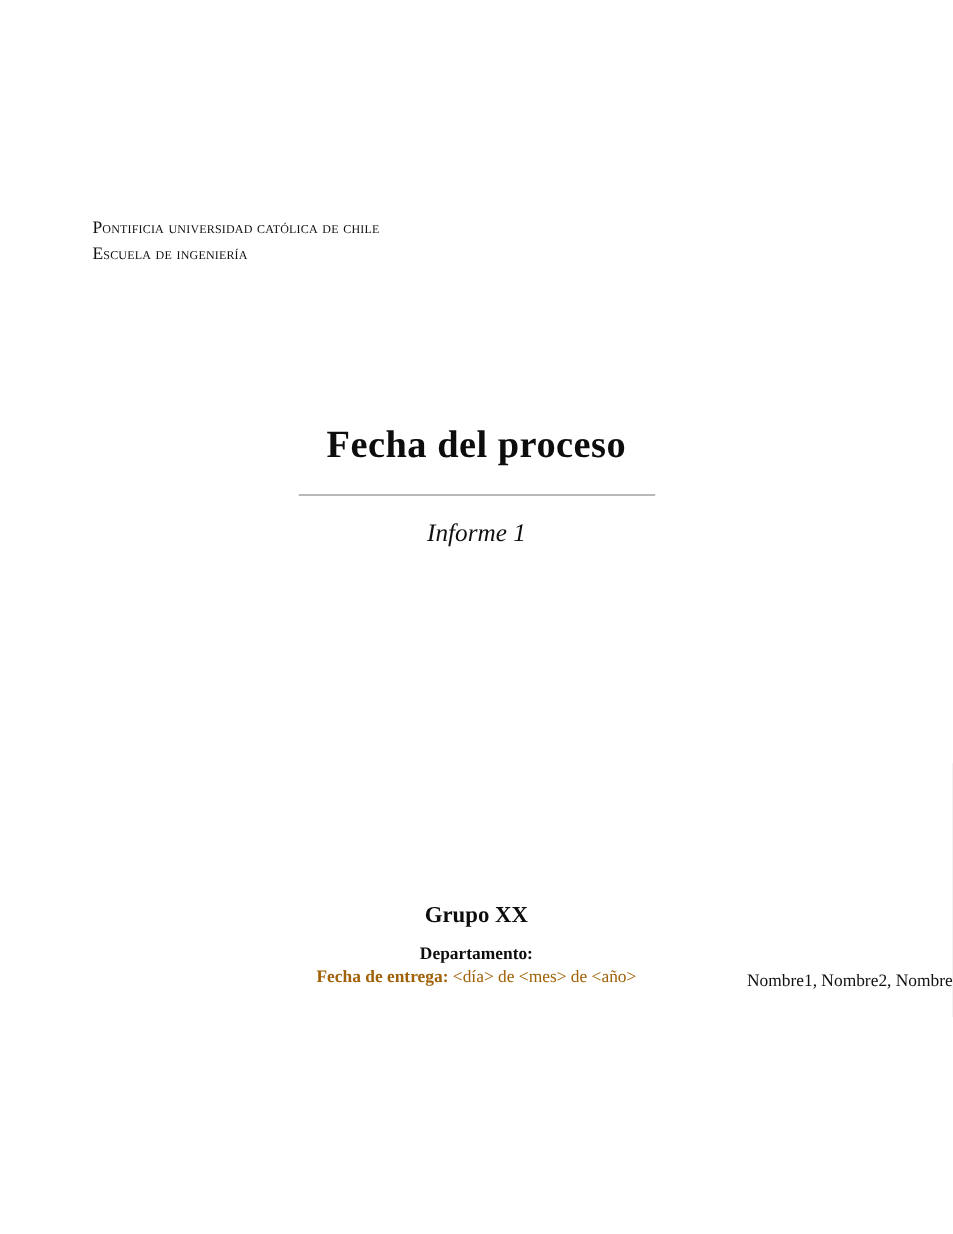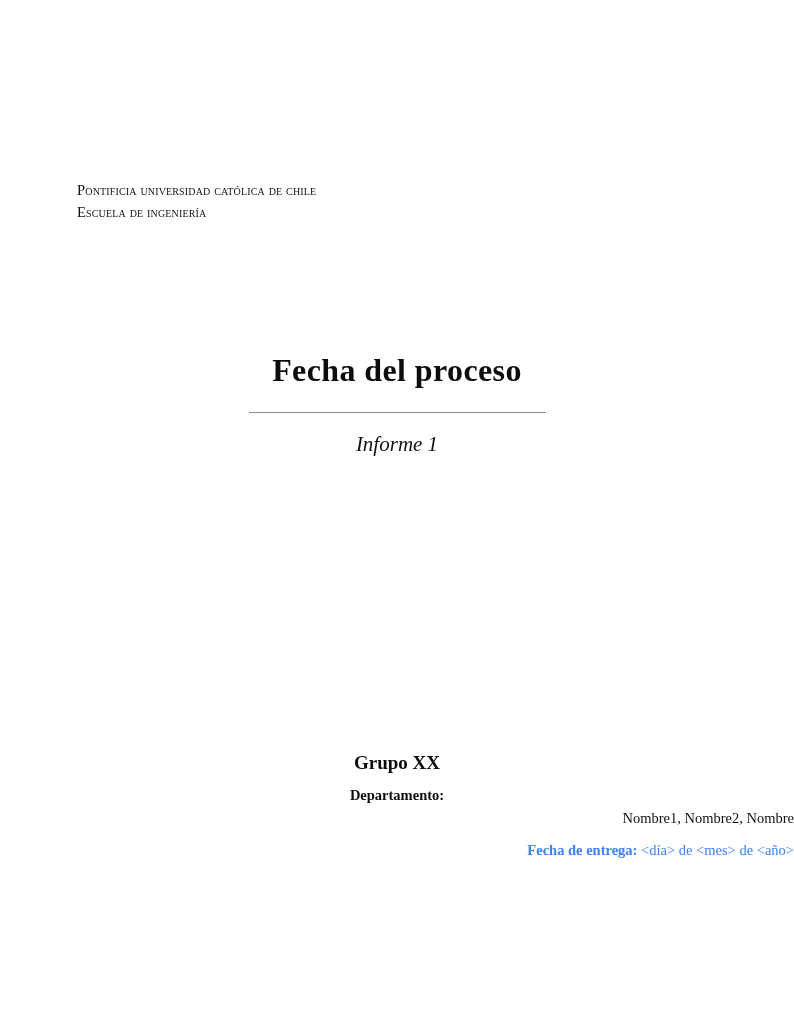--- a/index.html
+++ b/index.html
@@ -109,26 +109,26 @@
     position: absolute;
     top: 810px;
     left: 0;
     right: 0;
     text-align: right;
     font-size: 14.5px;
     color: #111111;
   }
   .duedate {
     position: absolute;
-    top: 842px;
+    top: 806px;
     left: 0;
     right: 0;
-    text-align: right;
+    text-align: center;
     font-size: 14.5px;
-    color: #3b82f6;
+    color: #a16207;
   }
   .duedate b { font-weight: bold; }
   .duedate .val { font-weight: normal; }
 </style>
 </head>
 <body>
 
 <div class="page">
 
   <div class="header">

